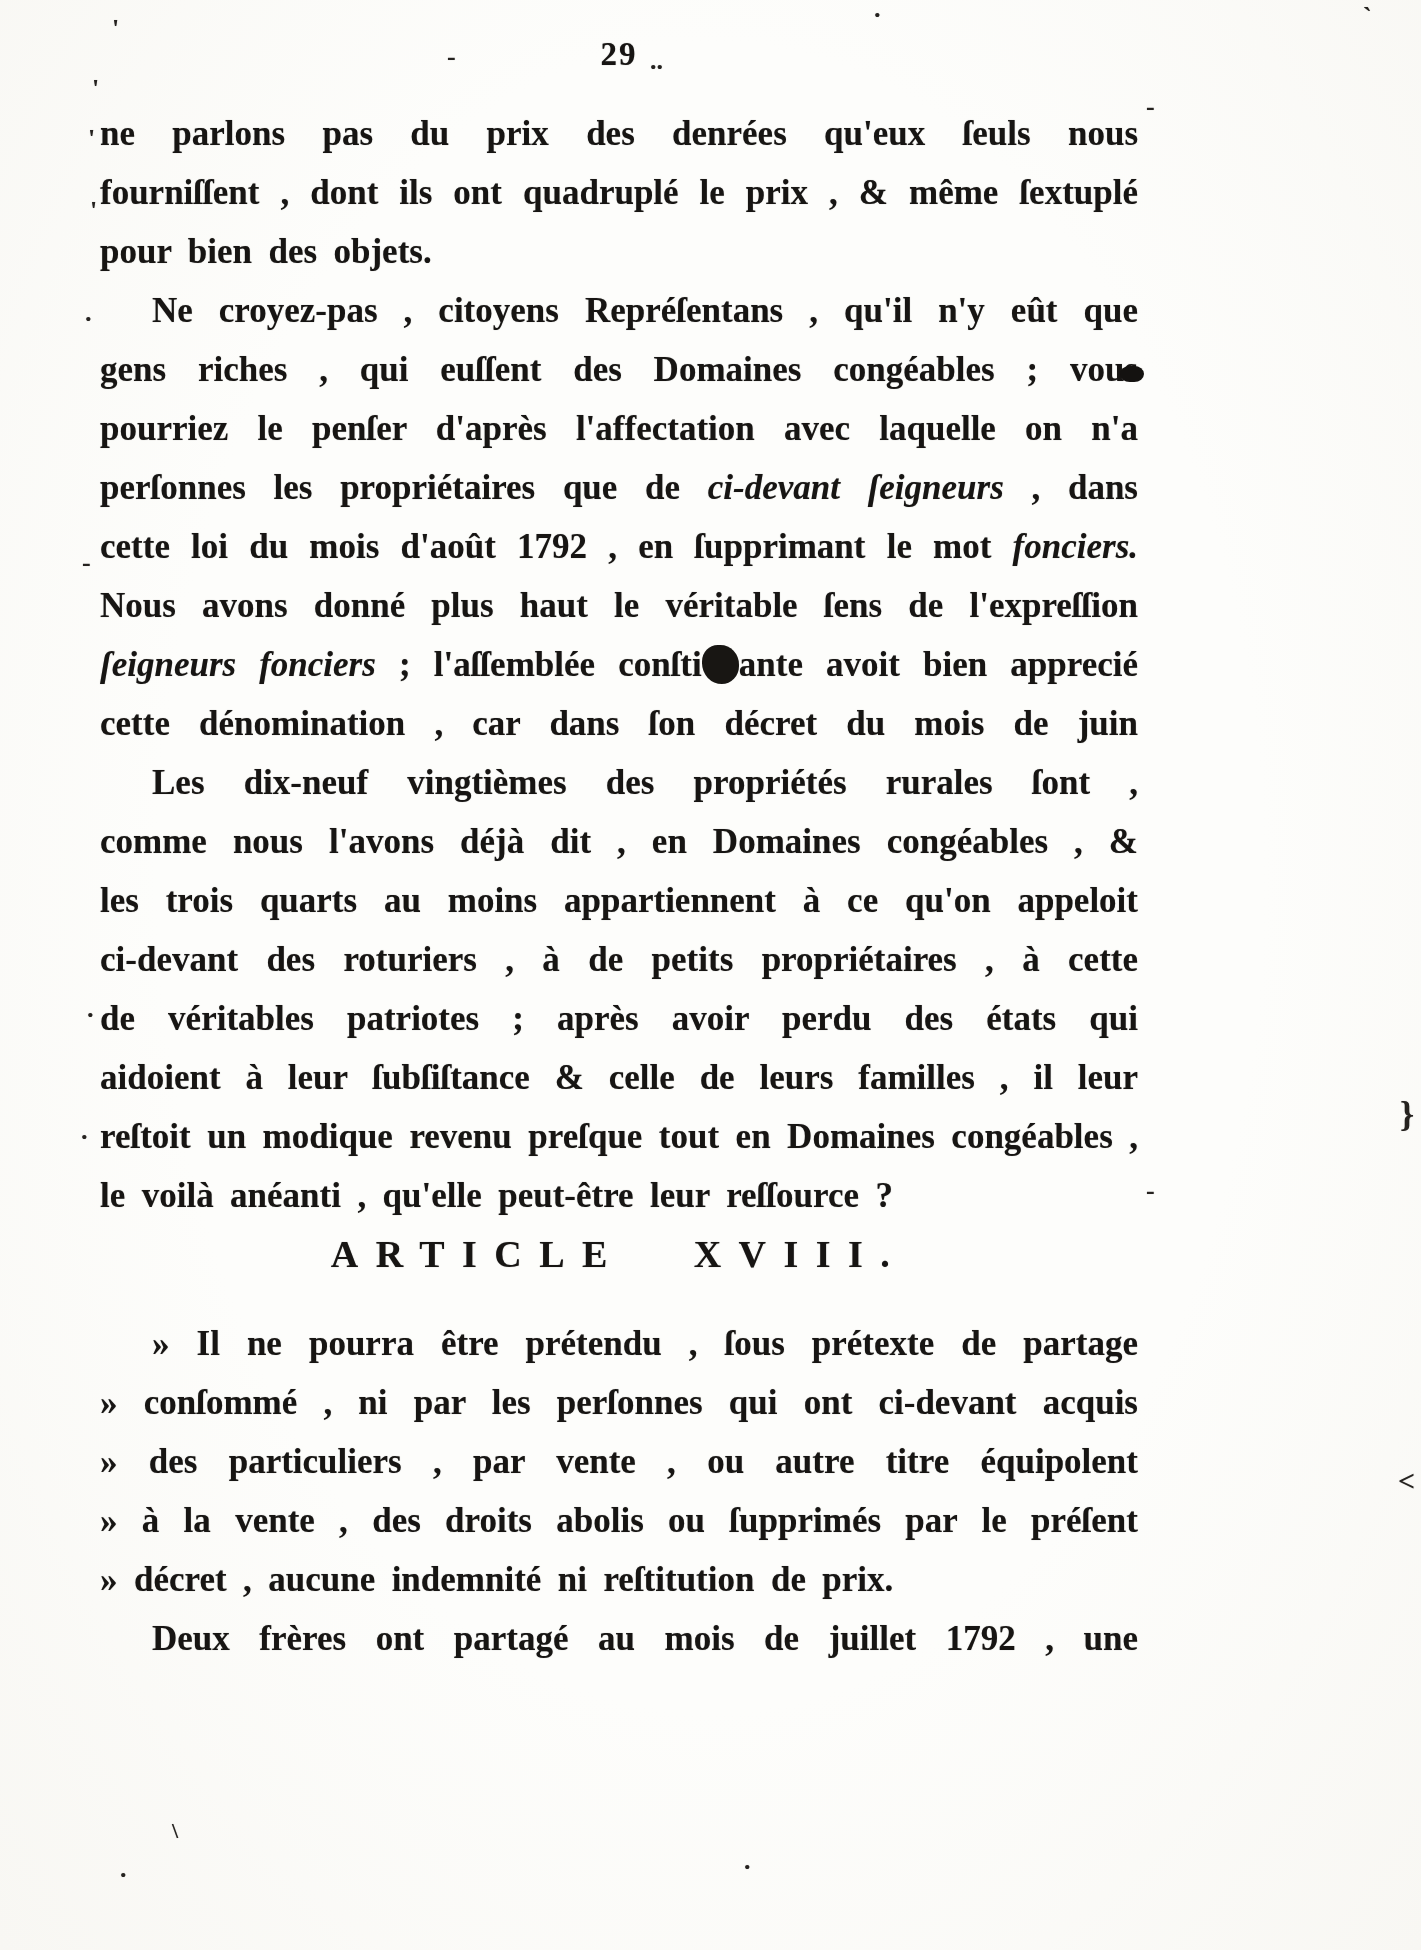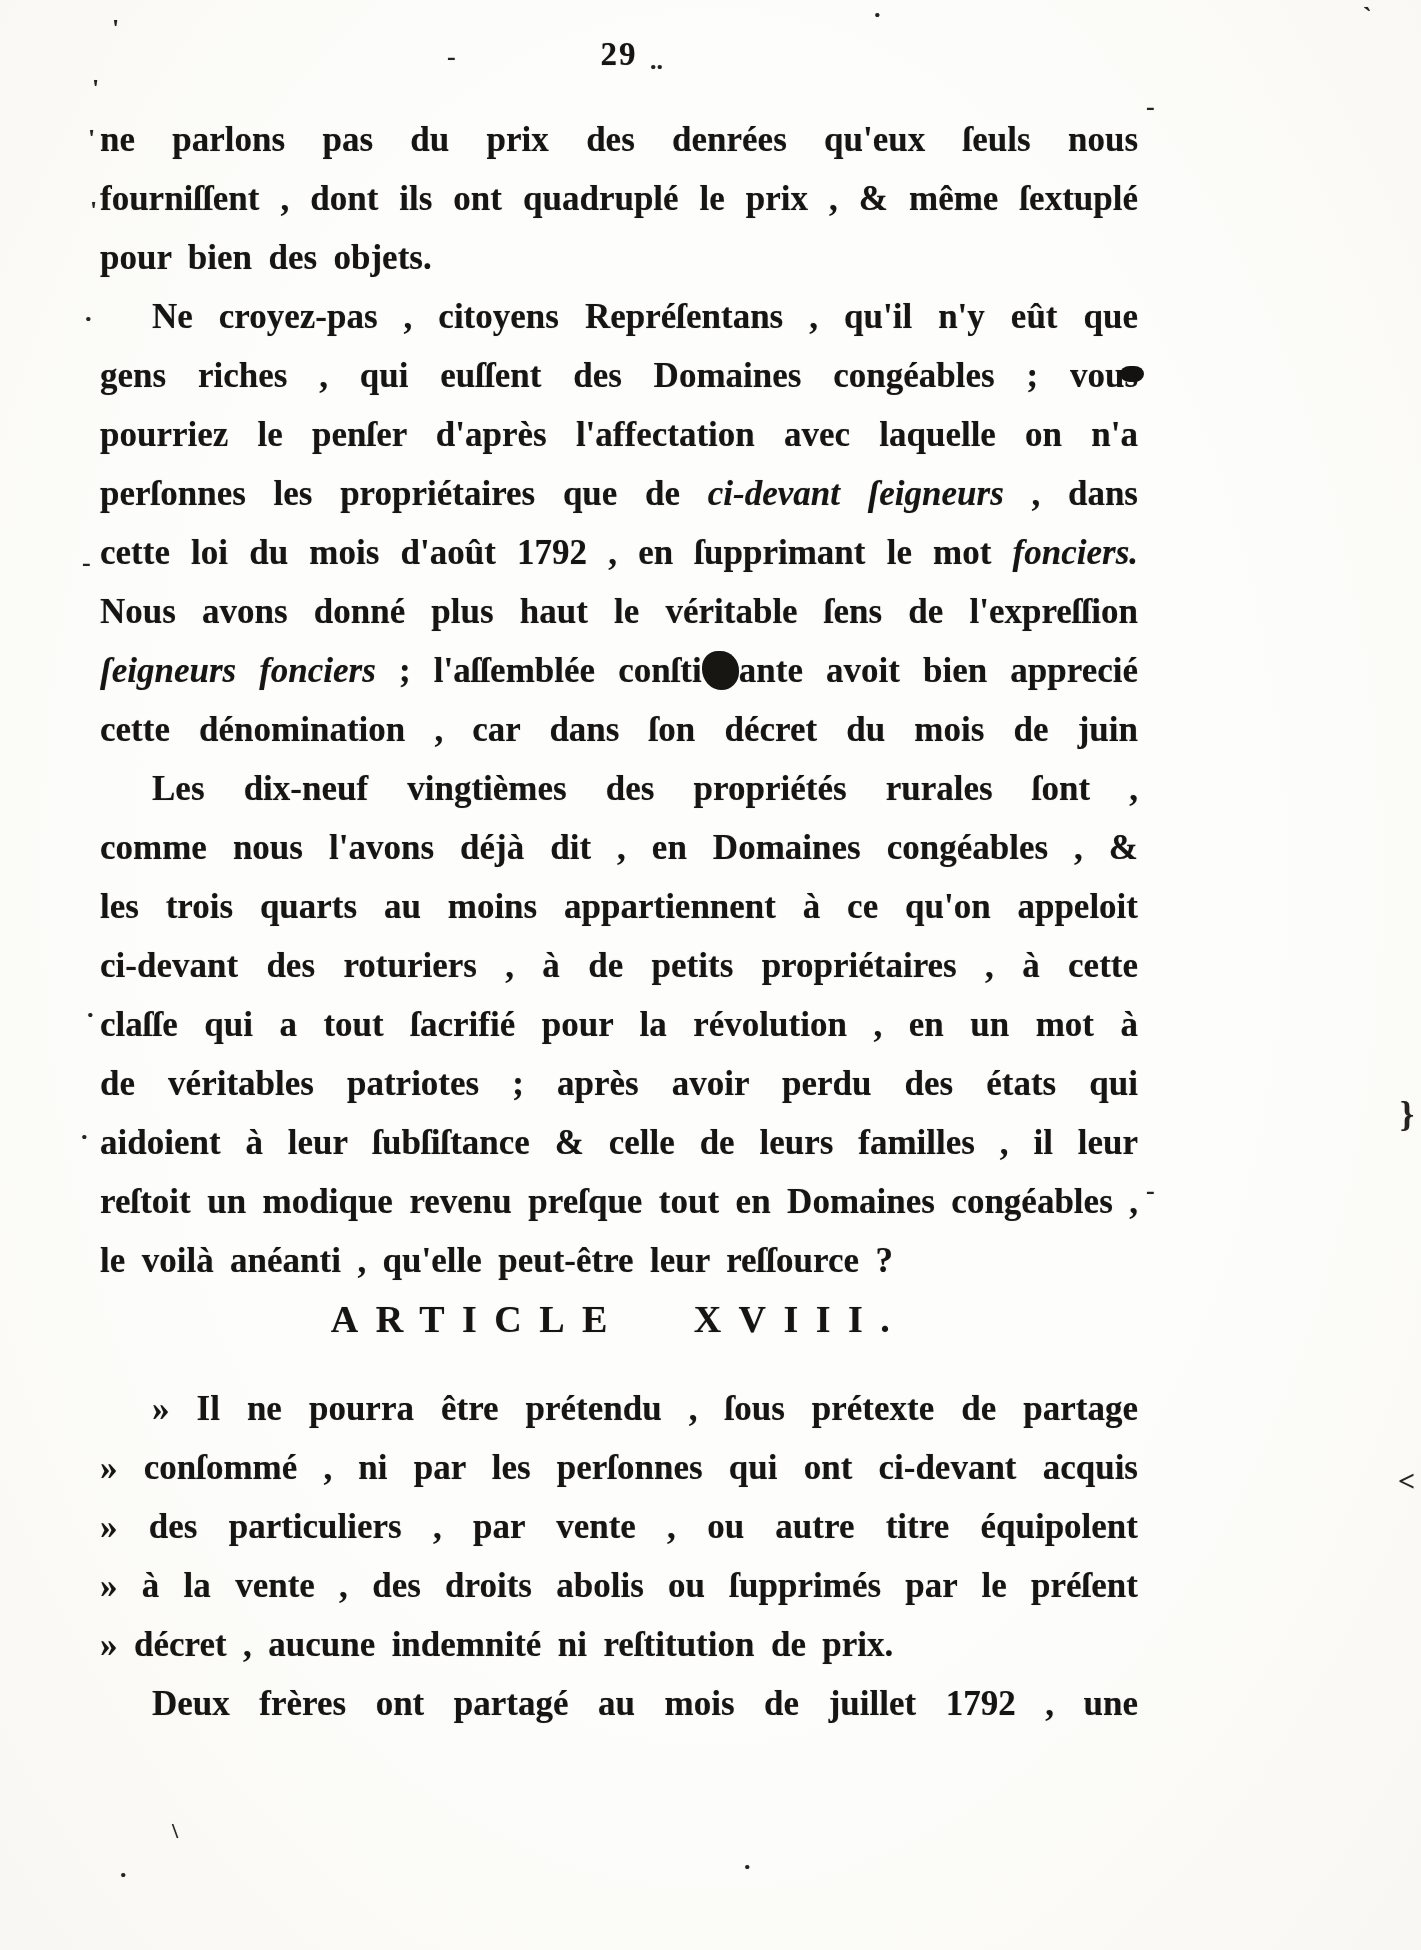--- a/index.html
+++ b/index.html
@@ -11,21 +11,21 @@
     background: radial-gradient(ellipse at 50% 45%, #fdfdfb 55%, #f8f7f3 100%);
     color:var(--ink);
   }
   .pageno {
     position:absolute; top:36px; left:100px; width:1038px;
     text-align:center; font-size:33px; font-weight:700;
     letter-spacing:2px; color:var(--ink);
     text-shadow:0 0 1px rgba(0,0,0,.4);
   }
   .column {
-    position:absolute; left:100px; top:6px; width:1038px; padding-top:104px;
+    position:absolute; left:100px; top:0; width:1038px; padding-top:104px;
     font-weight:700; color:var(--ink);
     text-shadow:0 0 1px rgba(0,0,0,.35);
   }
   .line {
     height:59px; font-size:35px; line-height:59px;
     white-space:normal; hyphens:none;
   }
   .line.just { text-align:justify; text-align-last:justify; }
   .line.last { text-align:left; word-spacing:.22em; }
   .line.indent { text-indent:52px; }
@@ -67,21 +67,20 @@
         <div class="line just"><span>cette loi du mois d'août 1792 , en ſupprimant le mot </span><span class="it">fonciers.</span></div>
         <div class="line just"><span>Nous avons donné plus haut le véritable ſens de l'expreſſion</span></div>
         <div class="line just"><span class="it">ſeigneurs fonciers</span><span> ; l'aſſemblée conſti</span><span class="blot">tu</span><span>ante avoit bien apprecié</span></div>
         <div class="line just"><span>cette dénomination , car dans ſon décret du mois de juin</span></div>
       </div>
       <div class="para">
         <div class="line just indent"><span>Les dix-neuf vingtièmes des propriétés rurales ſont ,</span></div>
         <div class="line just"><span>comme nous l'avons déjà dit , en Domaines congéables , &amp;</span></div>
         <div class="line just"><span>les trois quarts au moins appartiennent à ce qu'on appeloit</span></div>
         <div class="line just"><span>ci-devant des roturiers , à de petits propriétaires , à cette</span></div>
-        <div class="line just"><span>claſſe qui a tout ſacrifié pour la révolution , en un mot à</span></div>
         <div class="line just"><span>de véritables patriotes ; après avoir perdu des états qui</span></div>
         <div class="line just"><span>aidoient à leur ſubſiſtance &amp; celle de leurs familles , il leur</span></div>
         <div class="line just"><span>reſtoit un modique revenu preſque tout en Domaines congéables ,</span></div>
         <div class="line last"><span>le voilà anéanti , qu'elle peut-être leur reſſource ?</span></div>
       </div>
       <div class="heading">ARTICLE XVIII.</div>
       <div class="para">
         <div class="line just indent"><span>» Il ne pourra être prétendu , ſous prétexte de partage</span></div>
         <div class="line just"><span>» conſommé , ni par les perſonnes qui ont ci-devant acquis</span></div>
         <div class="line just"><span>» des particuliers , par vente , ou autre titre équipolent</span></div>

